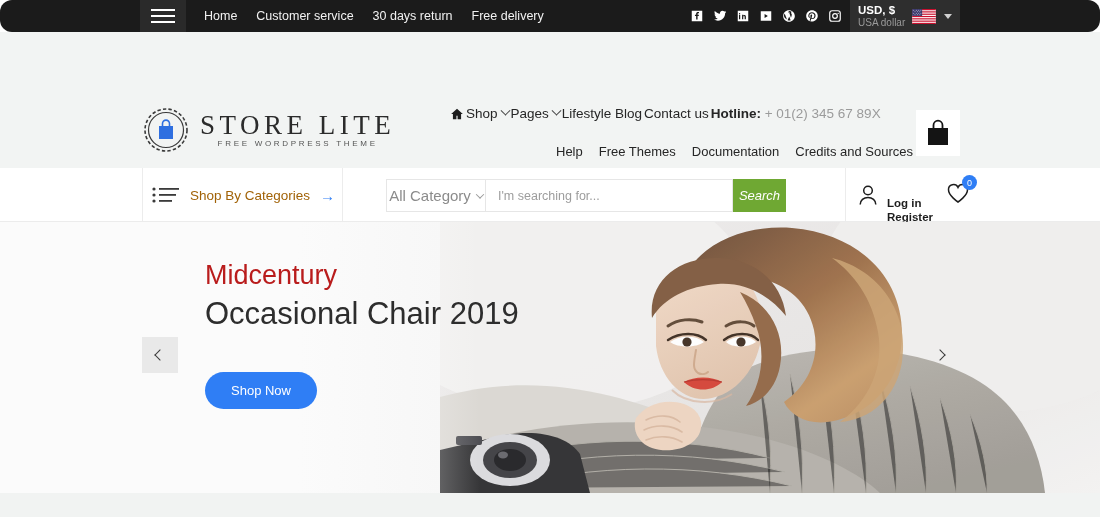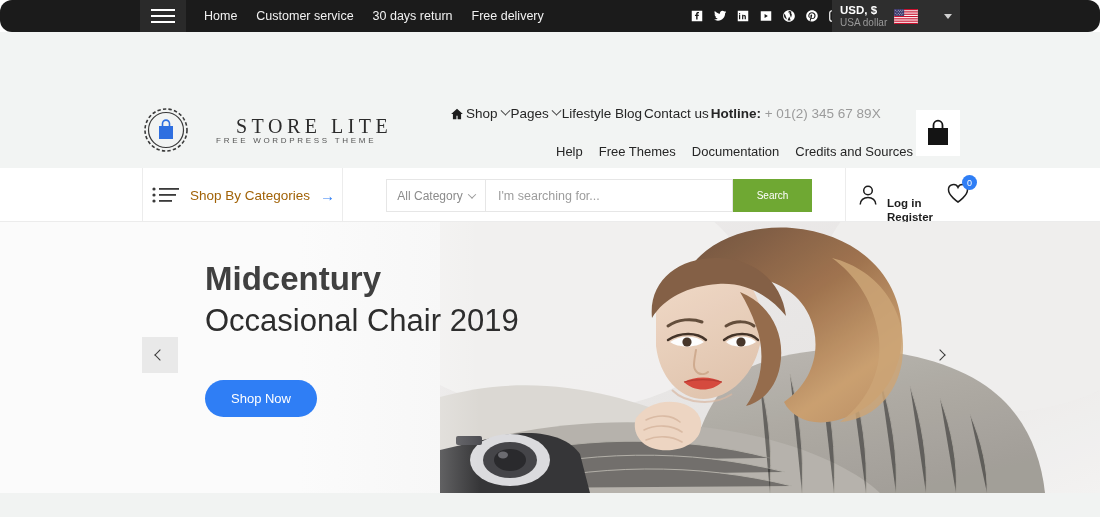--- a/index.html
+++ b/index.html
@@ -26,21 +26,21 @@
   .topnav { display: flex; align-items: center; gap: 19px; margin-left: 18px; }
   .topnav a {
     color: #f2f2f2; font-size: 12.5px; text-decoration: none; white-space: nowrap;
   }
   .socials {
     position: absolute; left: 690px; top: 0; height: 32px;
     display: flex; align-items: center; gap: 9px;
   }
   .socials .si { width: 14px; height: 14px; display: block; fill: #ffffff; cursor: pointer; }
   .currency {
-    position: absolute; right: 140px; top: 0; height: 32px; width: 128px;
+    position: absolute; right: 140px; top: 0; height: 32px; width: 110px;
     background: #2e2e2e; display: flex; align-items: center; padding: 0 8px;
     cursor: pointer;
   }
   .cur-txt { display: flex; flex-direction: column; line-height: 1.15; }
   .cur-code { color: #ffffff; font-size: 11.5px; font-weight: bold; }
   .cur-name { color: #9a9a9a; font-size: 10px; }
   .flag { width: 24px; height: 15px; margin-left: 7px; display:block; }
   .cur-caret {
     margin-left: auto; width: 0; height: 0;
     border-left: 4px solid transparent; border-right: 4px solid transparent;
@@ -52,23 +52,22 @@
     height: 136px; background: #f2f4f3;
     position: relative;
   }
   .logo {
     position: absolute; left: 142px; top: 74px;
     display: flex; align-items: center; gap: 10px; cursor: pointer;
   }
   .logo-badge { width: 48px; height: 48px; position: relative; }
   .logo-text { display: flex; flex-direction: column; }
   .logo-title {
-    font-size: 20px; letter-spacing: 4.5px; color: #2b2b2b; line-height: 1;
+    font-size: 27px; letter-spacing: 4.5px; color: #2b2b2b; line-height: 1;
     font-family: "Liberation Serif", serif;
-    margin-left: 36px;
   }
   .logo-sub {
     font-size: 8px; letter-spacing: 2.7px; color: #555; 
     text-align: center;
   }
   .mainnav {
     position: absolute; left: 450px; top: 74px;
     display: flex; align-items: center; gap: 2px;
   }
   .mainnav a, .mainnav span.item {
@@ -107,36 +106,36 @@
   .cat-icon { width: 28px; height: 18px; display: block; }
   .cat-label { font-size: 13.5px; color: #a16207; }
   .cat-arrow { font-size: 15px; color: #2f7ef5; line-height: 1; }
   .searchbox {
     position: absolute; left: 386px; top: 11px;
     height: 33px; display: flex; align-items: stretch;
   }
   .sel-cat {
     width: 100px; border: 1px solid #e6e6e6; background: #fff;
     display: flex; align-items: center; justify-content: center; gap: 6px;
-    font-size: 12px; color: #8b8b8b; cursor: pointer;
+    font-size: 15px; color: #8b8b8b; cursor: pointer;
   }
   .chev-sm {
     display: inline-block; width: 6px; height: 6px;
     border-right: 1.3px solid #9a9a9a; border-bottom: 1.3px solid #9a9a9a;
     transform: rotate(45deg) translate(-1px,-1px);
   }
   .search-input {
     width: 247px; border: 1px solid #e6e6e6; border-left: none;
     padding: 0 12px; font-size: 12.5px; color: #8b8b8b;
     font-family: "Liberation Sans", sans-serif; outline: none;
   }
   .search-input::placeholder { color: #9d9d9d; }
   .search-btn {
-    width: 79px; background: #6fa833; border: none; color: #fff;
-    font-size: 10px; cursor: pointer; font-family: "Liberation Sans", sans-serif;
+    width: 53px; background: #6fa833; border: none; color: #fff;
+    font-size: 13px; cursor: pointer; font-family: "Liberation Sans", sans-serif; font-style: italic;
   }
   .account {
     position: absolute; left: 858px; top: 0; height: 54px;
     display: flex; align-items: center; gap: 9px;
   }
   .acct-txt { display: flex; flex-direction: column; line-height: 1.18; cursor: pointer; margin-top: 32px; }
   .acct-txt span { font-size: 11.5px; color: #1d1d1d; font-weight: bold; }
   .wish { position: relative; cursor: pointer; margin-left: 4px; }
   .wish-badge {
     position: absolute; top: -7px; right: -7px;
@@ -153,21 +152,21 @@
   .hero-photo {
     position: absolute; right: 0; top: 0; width: 660px; height: 271px;
     overflow: hidden;
   }
   .hero-photo svg { display:block; width: 660px; height: 271px; }
   .hero-fade {
     position: absolute; left: 0; top: 0; width: 480px; height: 271px;
     background: linear-gradient(to right, #fbfbfb 62%, rgba(251,251,251,0.0) 100%);
   }
   .hero-content { position: absolute; left: 205px; top: 36px; }
-  .h-line1 { font-size: 33px; color: #404040; font-weight: 700; line-height: 1.28; }
+  .h-line1 { font-size: 27px; color: #b91c1c; font-weight: 400; line-height: 1.28; }
   .h-line2 { font-size: 40px; color: #1d1d1d; font-weight: 400; line-height: 1.18; letter-spacing: -0.5px; }
   .h-line3 { font-size: 31px; color: #2d2d2d; font-weight: 300; line-height: 1.35; }
   .shopnow {
     margin-top: 38px; display: inline-block; background: #2f7ef5;
     color: #fff; font-size: 13px; border: none; border-radius: 20px;
     padding: 11px 26px; cursor: pointer; font-family: "Liberation Sans", sans-serif;
   }
   .arrow-left {
     position: absolute; left: 142px; top: 115px;
     width: 36px; height: 36px; background: #e9e9e9;

